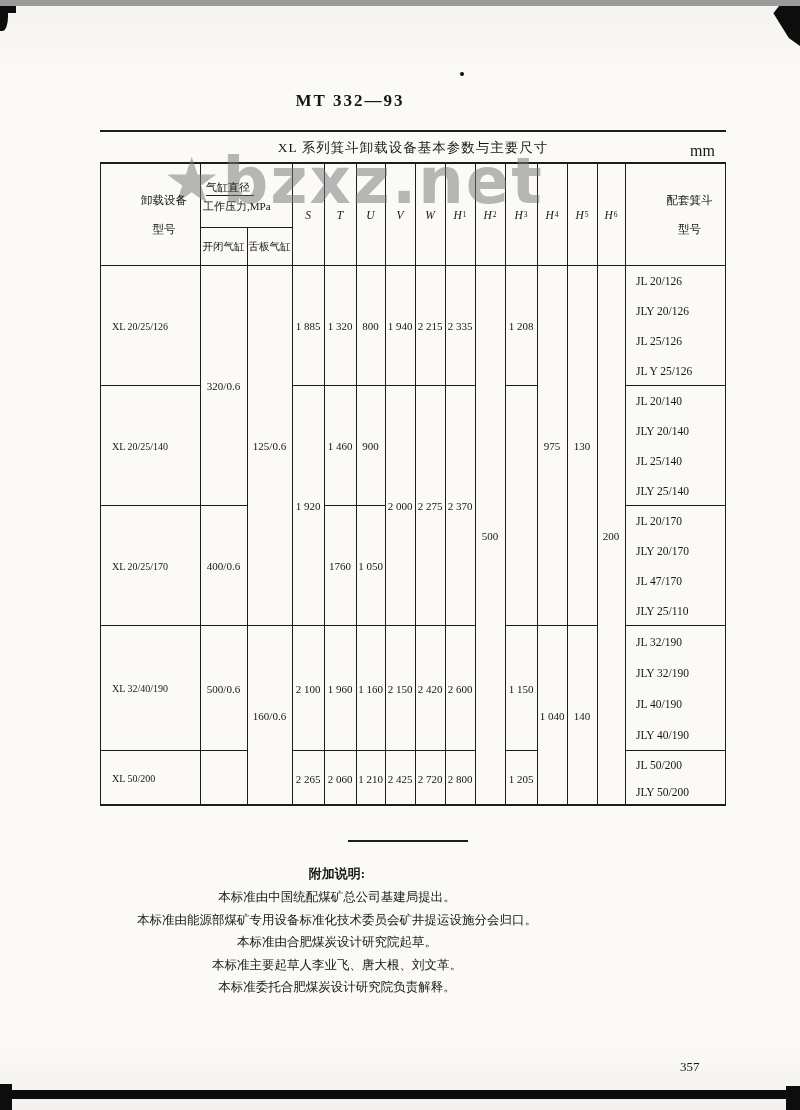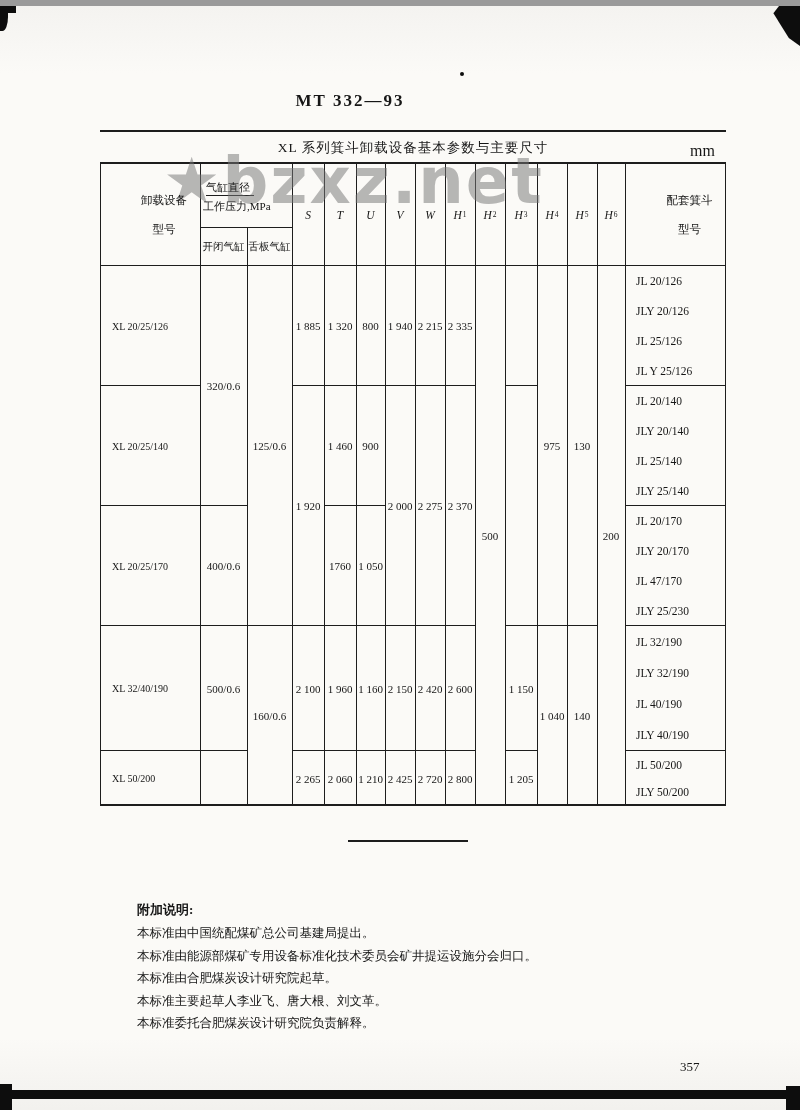--- a/index.html
+++ b/index.html
@@ -24,21 +24,21 @@
     font-size:11px; white-space:nowrap; }
   .hdr.twoline { flex-direction:column; gap:14px; font-size:11.5px;padding-left:28px; }
   .dim { font-style:italic; font-size:11.5px; }
   .dim sub { font-size:7.5px; font-style:normal; margin-left:1px; }
   .cyl-label { position:absolute; font-size:11px; white-space:nowrap; }
   .match-cell { position:absolute; display:flex; flex-direction:column; justify-content:space-around;
     padding-left:11px; font-size:11.5px; white-space:nowrap; }
   .watermark { position:absolute; left:163px; top:138px;
     font-family:"DejaVu Sans","Liberation Sans",sans-serif; font-weight:bold;
     font-size:64px; letter-spacing:2px; color:rgba(118,118,118,0.52); white-space:nowrap; }
-  .notes { position:absolute; left:137px; top:892px; font-size:12.5px; }
+  .notes { position:absolute; left:137px; top:856px; font-size:12.5px;text-align:center; }
   .notes .notes-heading { font-weight:bold; font-size:13px; line-height:24px; }
   .notes .note-line { line-height:22.6px; }
   .page-num { position:absolute; left:680px; top:1053px; font-size:13px; }
   .artifact { position:absolute; background:#0d0d0d; }
 </style>
 </head>
 <body>
 
 <div class="page">
 
@@ -178,20 +178,21 @@
   <div class="cell" style="left:415px;top:620px;width:30px;height:125px">2 420</div>
   <div class="cell" style="left:415px;top:745px;width:30px;height:55px">2 720</div>
 
   <div class="cell" style="left:445px;top:260px;width:30px;height:120px">2 335</div>
   <div class="cell" style="left:445px;top:380px;width:30px;height:240px">2 370</div>
   <div class="cell" style="left:445px;top:620px;width:30px;height:125px">2 600</div>
   <div class="cell" style="left:445px;top:745px;width:30px;height:55px">2 800</div>
 
   <div class="cell" style="left:475px;top:260px;width:30px;height:540px">500</div>
 
+  <div class="cell" style="left:505px;top:260px;width:32px;height:120px">1 208</div>
   <div class="cell" style="left:505px;top:620px;width:32px;height:125px">1 150</div>
   <div class="cell" style="left:505px;top:745px;width:32px;height:55px">1 205</div>
 
   <div class="cell" style="left:537px;top:260px;width:30px;height:360px">975</div>
   <div class="cell" style="left:537px;top:620px;width:30px;height:180px">1 040</div>
 
   <div class="cell" style="left:567px;top:260px;width:30px;height:360px">130</div>
   <div class="cell" style="left:567px;top:620px;width:30px;height:180px">140</div>
 
   <div class="cell" style="left:597px;top:260px;width:28px;height:540px">200</div>
@@ -205,21 +206,21 @@
   <div class="match-cell" style="left:625px;top:380px;width:101px;height:120px">
     <div>JL 20/140</div>
     <div>JLY 20/140</div>
     <div>JL 25/140</div>
     <div>JLY 25/140</div>
   </div>
   <div class="match-cell" style="left:625px;top:500px;width:101px;height:120px">
     <div>JL 20/170</div>
     <div>JLY 20/170</div>
     <div>JL 47/170</div>
-    <div>JLY 25/230</div>
+    <div>JLY 25/110</div>
   </div>
   <div class="match-cell" style="left:625px;top:620px;width:101px;height:125px">
     <div>JL 32/190</div>
     <div>JLY 32/190</div>
     <div>JL 40/190</div>
     <div>JLY 40/190</div>
   </div>
   <div class="match-cell" style="left:625px;top:745px;width:101px;height:55px">
     <div>JL 50/200</div>
     <div>JLY 50/200</div>

